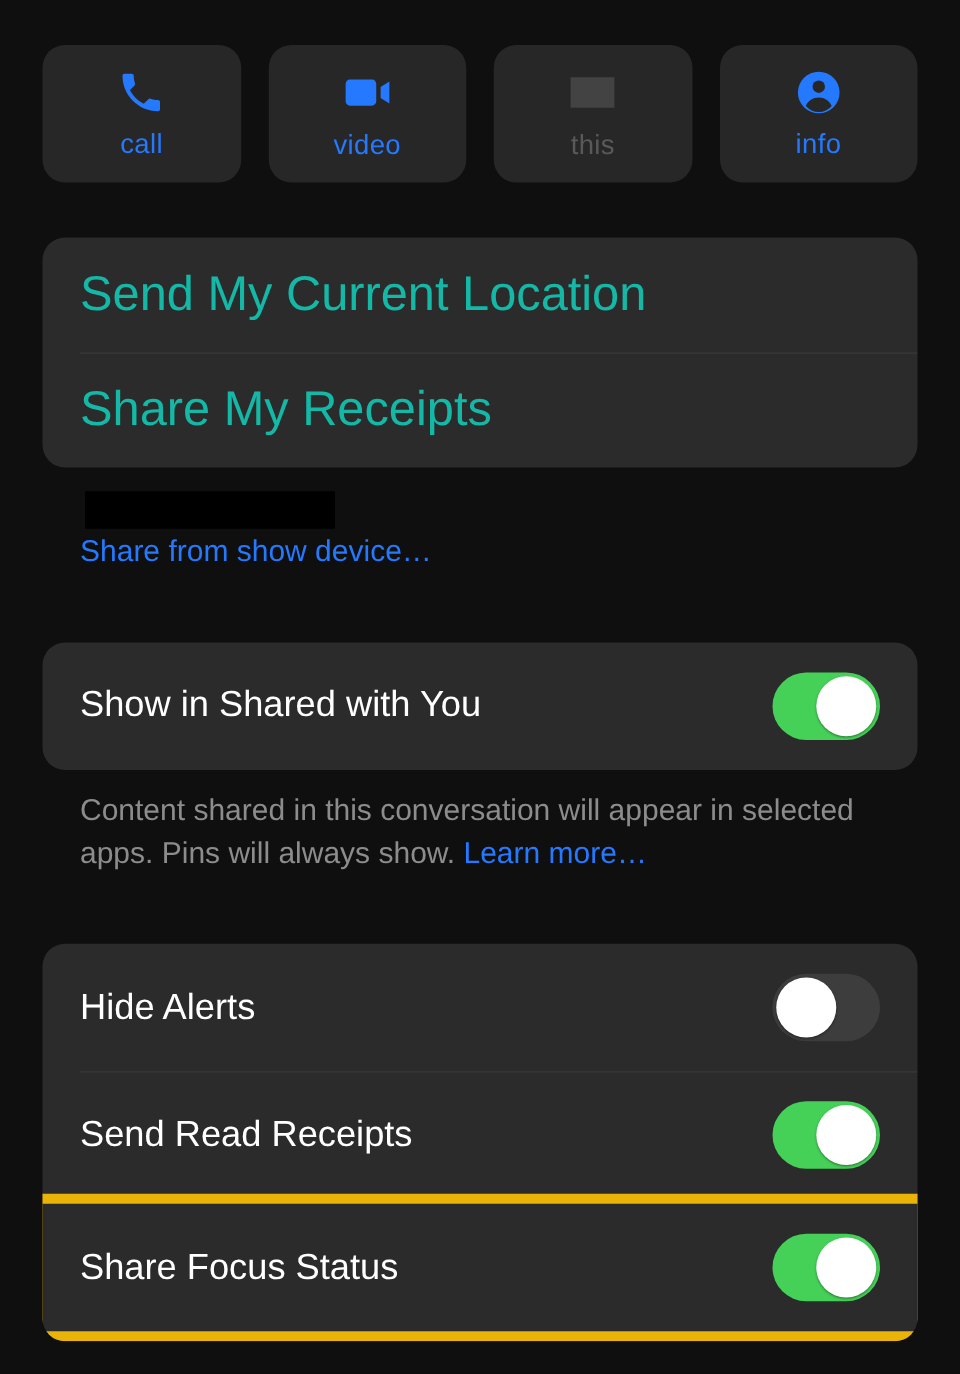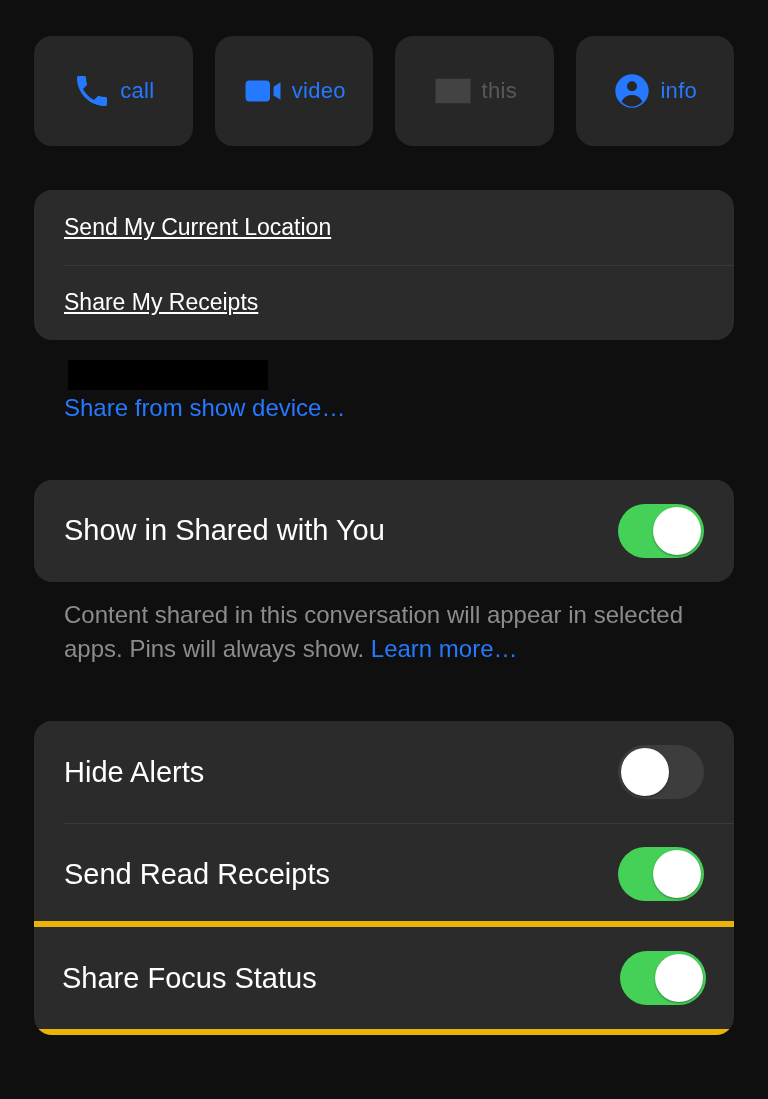--- a/index.html
+++ b/index.html
@@ -18,20 +18,21 @@
     display: flex;
     gap: 22px;
     margin-bottom: 44px;
   }
   .action-btn {
     flex: 1 1 0;
     height: 110px;
     background: #272727;
     border-radius: 18px;
     display: flex;
+    flex-direction: column;
     align-items: center;
     justify-content: center;
     gap: 8px;
   }
   .action-btn .icon {
     color: #2479ff;
     display: flex;
     align-items: center;
     justify-content: center;
   }
@@ -59,23 +60,22 @@
   .row + .row::before {
     content: "";
     position: absolute;
     left: 30px;
     right: 0;
     top: 0;
     height: 1px;
     background: #3a3a3a;
   }
   .row-link {
-    color: #ffffff;
-    font-size: 23px;
-    text-decoration: underline;
+    color: #14b8a6;
+    font-size: 39px;
   }
   .row-label {
     color: #ffffff;
     font-size: 29px;
   }
 
   .footer-text {
     padding: 16px 30px 0 30px;
     font-size: 24px;
     line-height: 1.45;
@@ -107,21 +107,21 @@
     border-radius: 50%;
     background: #ffffff;
     box-shadow: 0 1px 2px rgba(0,0,0,0.4);
   }
   .switch.on { background: #45d158; }
   .switch.on .knob { right: 3px; }
   .switch.off { background: #3d3d3d; }
   .switch.off .knob { left: 3px; }
 
   .highlight-box {
-    border: 6px solid #eab308;
+    border: 8px solid #eab308;
     border-radius: 4px;
     margin: -4px -8px 0 -8px;
     padding: 0 8px;
   }
   .highlight-box .row { padding-left: 22px; padding-right: 22px; }
 
   .spacer-md { height: 54px; }
 </style>
 </head>
 <body>

